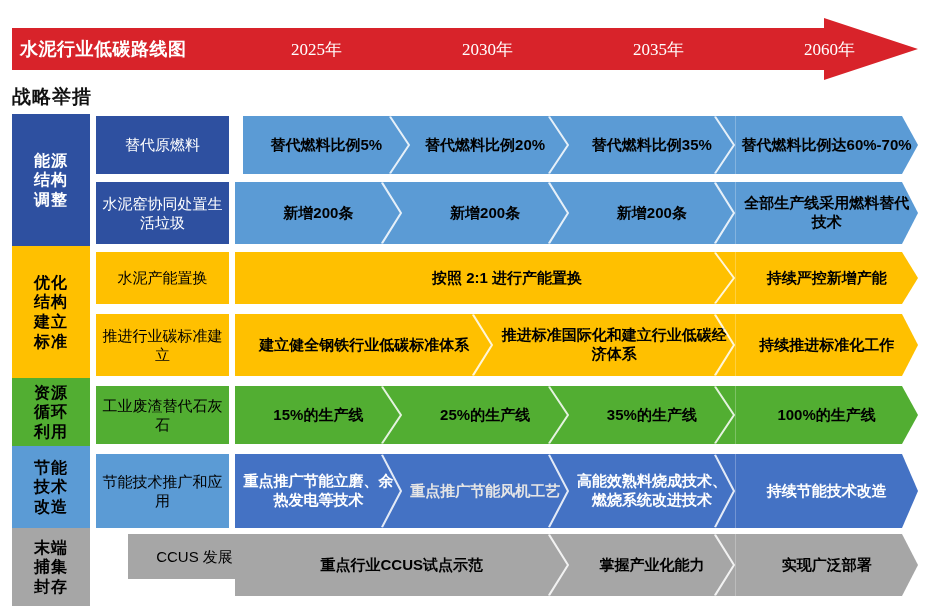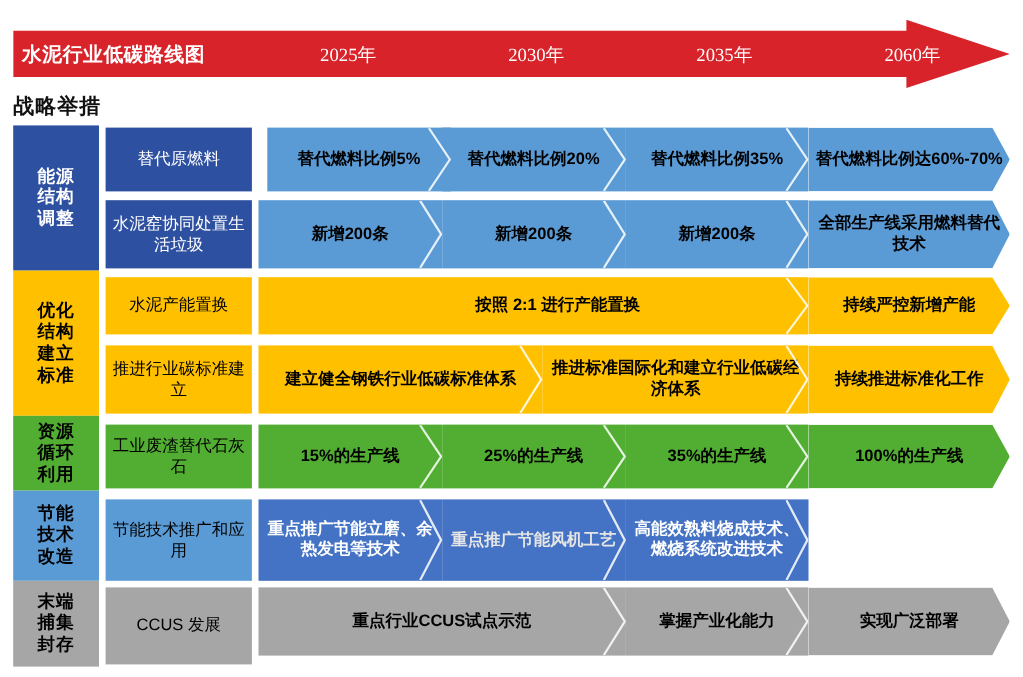--- a/index.html
+++ b/index.html
@@ -305,22 +305,25 @@
           </span>
         </div>
         <div class="chev" style="left: 333.5px; width: 166.75px; background: rgb(68, 114, 196); color: rgb(255, 255, 255);">
           <span class="txt">高能效熟料烧成技术、燃烧系统改进技术</span>
           <span class="sep">
             <svg viewBox="0 0 22 100" preserveAspectRatio="none">
               <path d="M1,1 L20,50 L1,99" fill="none" stroke="rgba(255,255,255,0.85)" stroke-width="2.2"></path>
             </svg>
           </span>
         </div>
-      </div>
-      <div class="measure-cell" style="top: 420px; height: 70px; background: rgb(166, 166, 166); color: rgb(0, 0, 0);">
+        <div class="chev" style="left: 500.25px; width: 182.75px; background: rgb(68, 114, 196); color: rgb(255, 255, 255); clip-path: polygon(0px 0px, calc(100% - 16px) 0px, 100% 50%, calc(100% - 16px) 100%, 0px 100%);">
+          <span class="txt">持续节能技术改造</span>
+        </div>
+      </div>
+      <div class="measure-cell" style="top: 420px; height: 45px; background: rgb(166, 166, 166); color: rgb(0, 0, 0); margin-left: 32px;">
         <span>CCUS 发展</span>
       </div>
       <div class="chev-row" style="top: 420px; height: 62px;">
         <div class="chev" style="left: 0px; width: 333.5px; background: rgb(166, 166, 166); color: rgb(0, 0, 0);">
           <span class="txt">重点行业CCUS试点示范</span>
           <span class="sep">
             <svg viewBox="0 0 22 100" preserveAspectRatio="none">
               <path d="M1,1 L20,50 L1,99" fill="none" stroke="rgba(255,255,255,0.85)" stroke-width="2.2"></path>
             </svg>
           </span>

